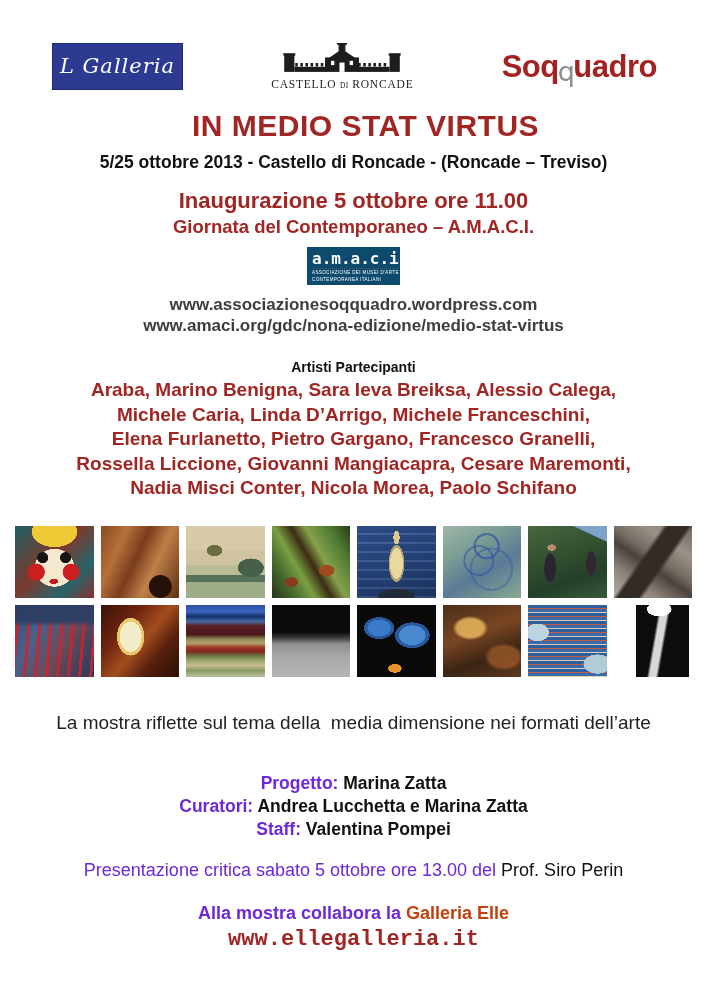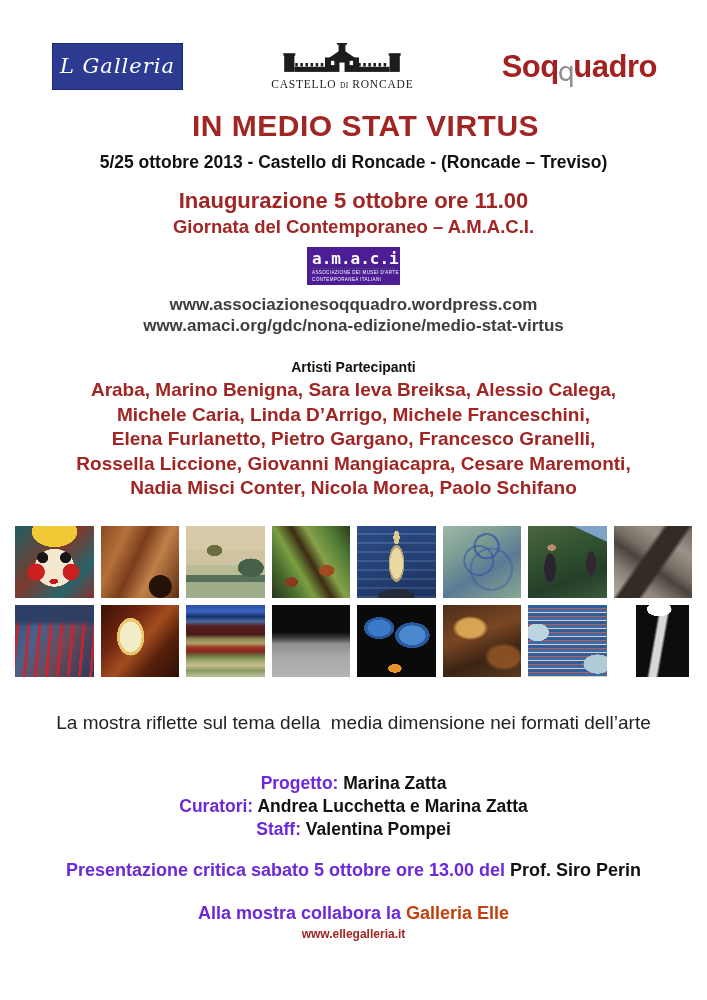--- a/index.html
+++ b/index.html
@@ -49,21 +49,21 @@
     margin-top: 17px; font-size: 30px; font-weight: bold; color: #a02523;
     letter-spacing: 0.5px;
     margin-left: 24px;
   }
   .page-subtitle { margin-top: 9px; font-size: 17.5px; font-weight: bold; color: #111; }
   .inaug-line1 { margin-top: 15px; font-size: 22px; font-weight: bold; color: #a02523; }
   .inaug-line2 { margin-top: 2px; font-size: 18.5px; font-weight: bold; color: #a02523; }
 
   
   .amaci-box {
-    width: 93px; margin: 9px auto 0; background: #4c1d95; color: #fff;
+    width: 93px; margin: 9px auto 0; background: #0c4a6e; color: #fff;
     padding: 3px 5px 3px; text-align: center;
   }
   .amaci-main {
     font-family: "DejaVu Sans Mono", monospace; font-weight: bold;
     font-size: 16px; line-height: 18px; letter-spacing: 0;
     border-bottom: 1px dotted #555;
   }
   .amaci-sub {
     font-size: 4.5px; line-height: 5.5px; letter-spacing: 0.4px;
     text-align: left; margin-top: 1px; white-space: nowrap;
@@ -155,25 +155,25 @@
     radial-gradient(ellipse 26% 16% at 58% 6%, #ffffff 0 60%, transparent 61%),
     linear-gradient(100deg, transparent 0 50%, #d8d8d8 53% 60%, transparent 63%),
     linear-gradient(90deg, #ffffff 0 28%, #0d0d0d 28% 96%, #ffffff 96%); }
 
   
   .theme-line {
     margin-top: 35px; font-size: 19px; color: #222; white-space: pre-wrap;
   }
   .credits { margin-top: 38px; font-size: 17.5px; font-weight: bold; line-height: 23px; }
   .credits .value { color: #111; }
-  .presentation { margin-top: 19px; font-size: 18px; font-weight: bold; }
+  .presentation { margin-top: 19px; font-size: 18px; font-weight: normal; }
   .presentation .black-part { color: #111; }
   .collab { margin-top: 22px; font-size: 18px; font-weight: bold; }
   .collab .black-part { color: #c2410c; }
-  .collab-url { margin-top: 3px; font-size: 12px; font-weight: bold; color: #a02523; cursor: pointer; }
+  .collab-url { margin-top: 3px; font-size: 22px; font-weight: bold; color: #a02523; cursor: pointer; font-family: Liberation Mono, monospace; }
   .footer-info { margin-top: 21px; font-size: 15px; color: #222; line-height: 20.5px; white-space: pre-wrap; }
 </style>
 </head>
 <body>
 
 <div class="poster">
 
   <div class="header">
     <div class="logo-galleria">
       <span>L Galleria</span>

